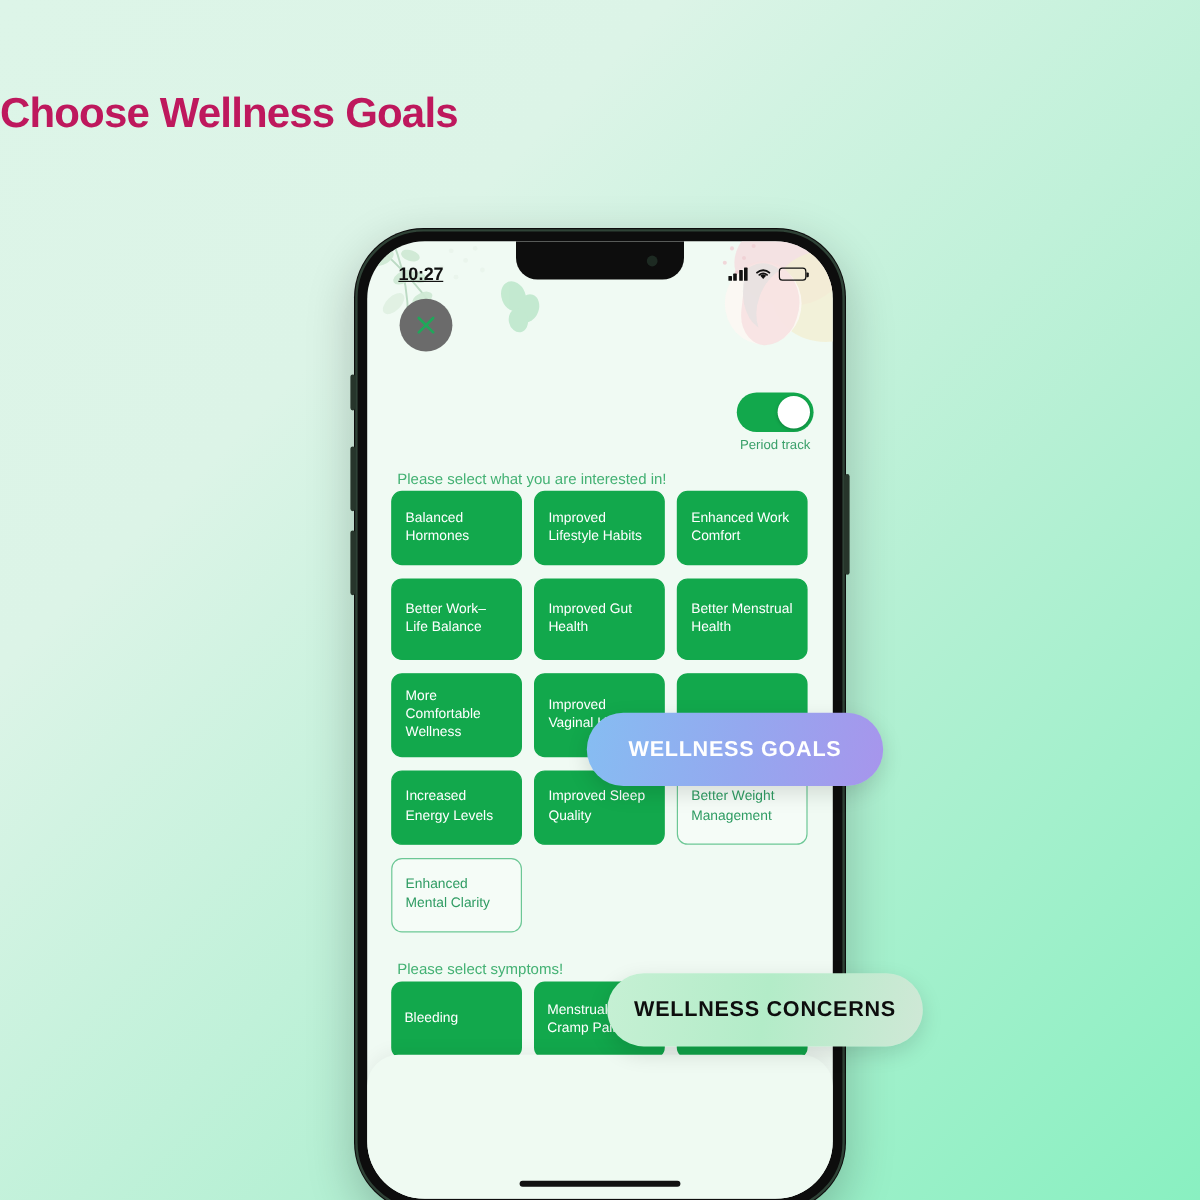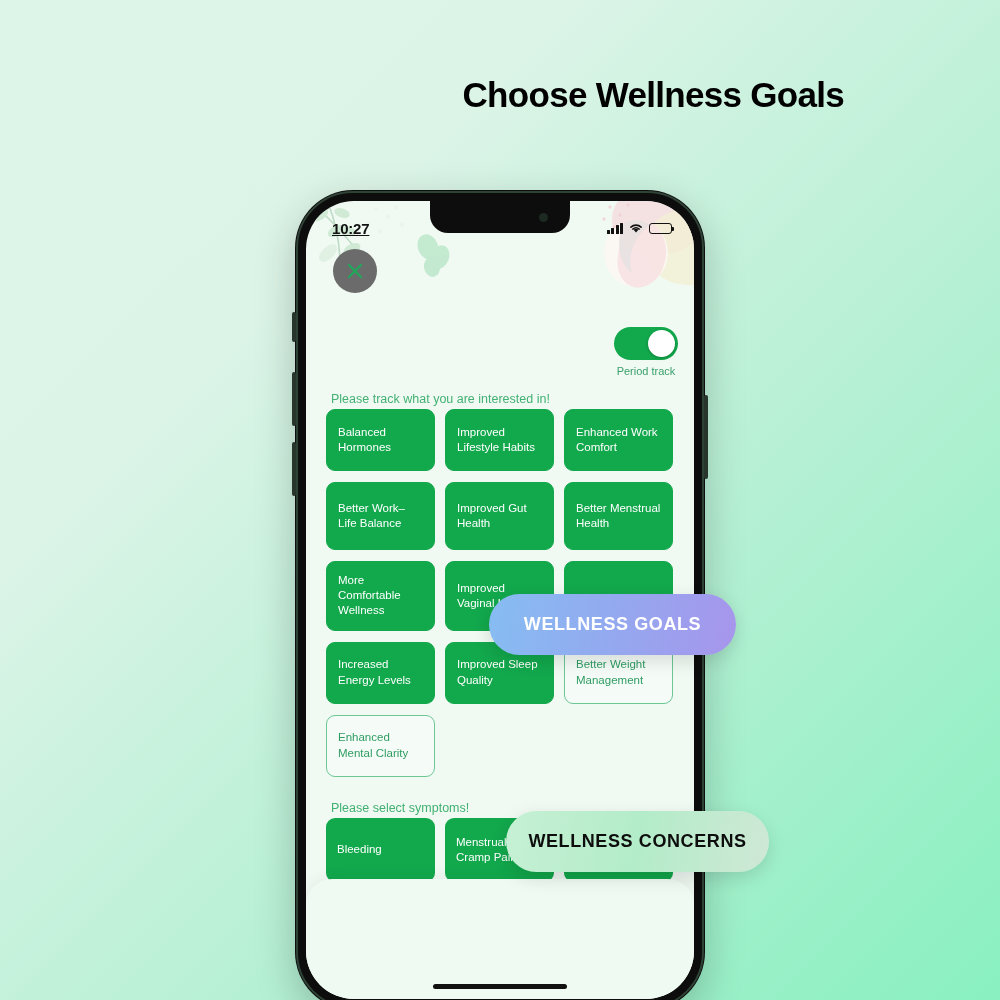--- a/index.html
+++ b/index.html
@@ -15,25 +15,25 @@
     background: linear-gradient(135deg, #ddf5e8 0%, #dcf4e7 28%, #b6f0d4 62%, #89f0c1 100%);
     position: relative;
   }
 
   
   .page-title {
     position: absolute;
     top: 75px;
     left: 0;
     width: 844px;
-    text-align: right;
+    text-align: left;
     font-size: 35px;
     font-weight: bold;
     letter-spacing: -0.7px;
-    color: #000000;
+    color: #be185d;
   }
 
   
   .phone-frame {
     position: absolute;
     left: 295px;
     top: 190px;
     width: 410px;
     height: 820px;
     background: #0d0d0d;
@@ -428,21 +428,21 @@
 
     <div class="content">
 
       <div class="toggle-row">
         <div class="toggle">
           <span class="toggle-knob"></span>
         </div>
         <div class="toggle-label">Period track</div>
       </div>
 
-      <div class="section-label goals">Please track what you are interested in!</div>
+      <div class="section-label goals">Please select what you are interested in!</div>
 
       <div class="chip-grid">
           <div class="chip selected">
             <span>Balanced Hormones</span>
           </div>
           <div class="chip selected">
             <span>Improved Lifestyle Habits</span>
           </div>
           <div class="chip selected">
             <span>Enhanced Work Comfort</span>

